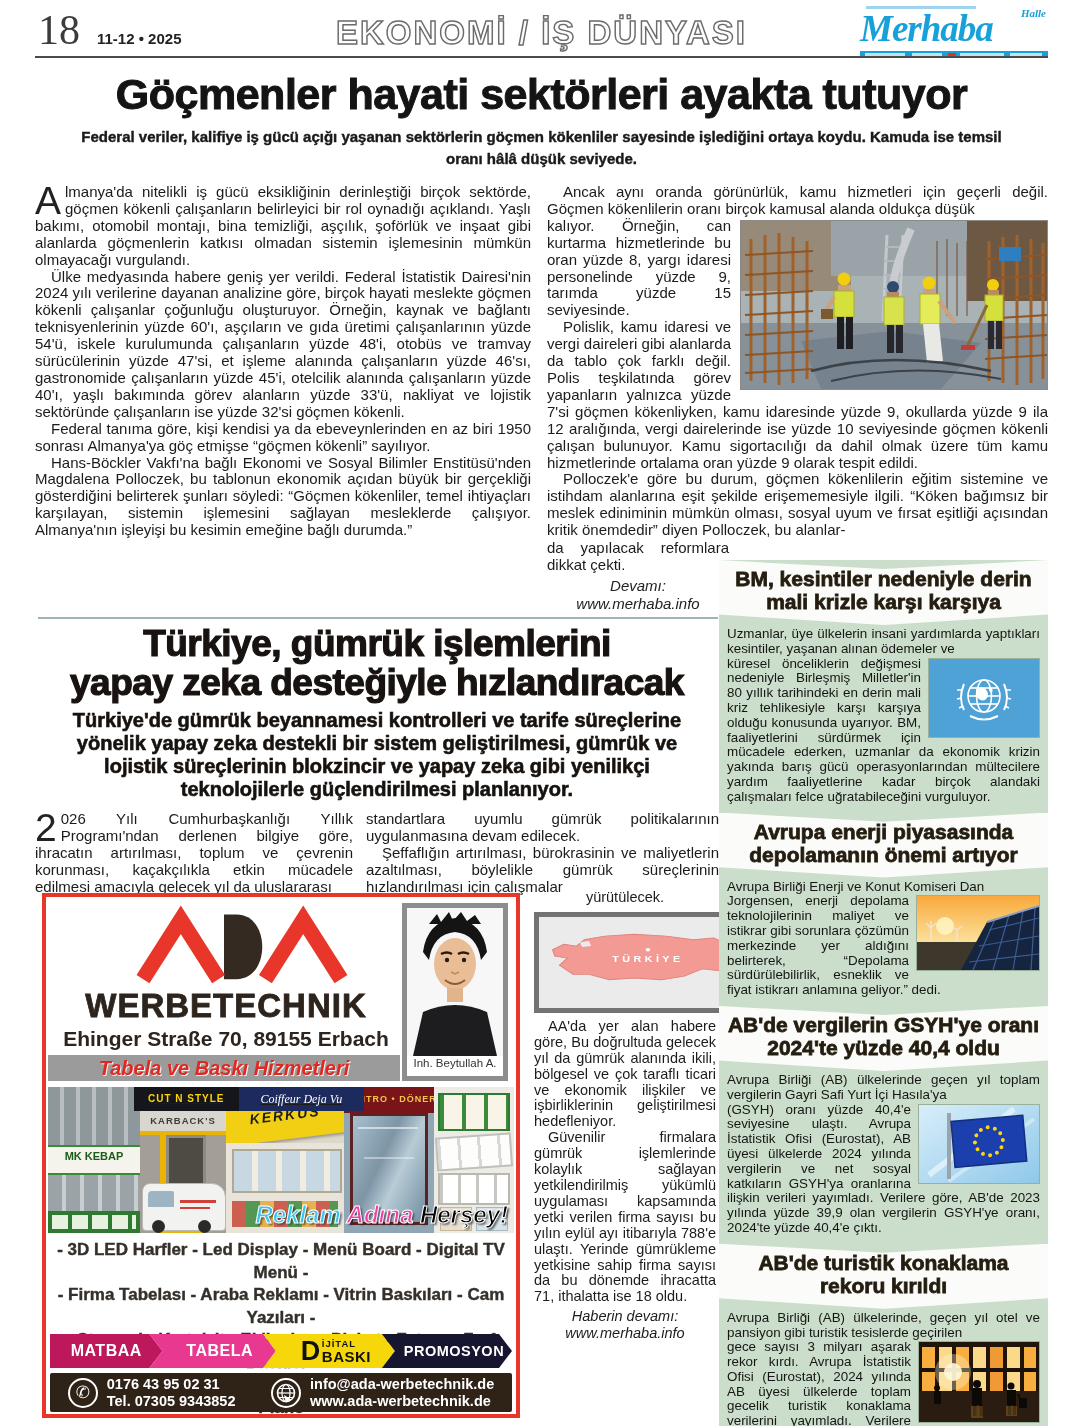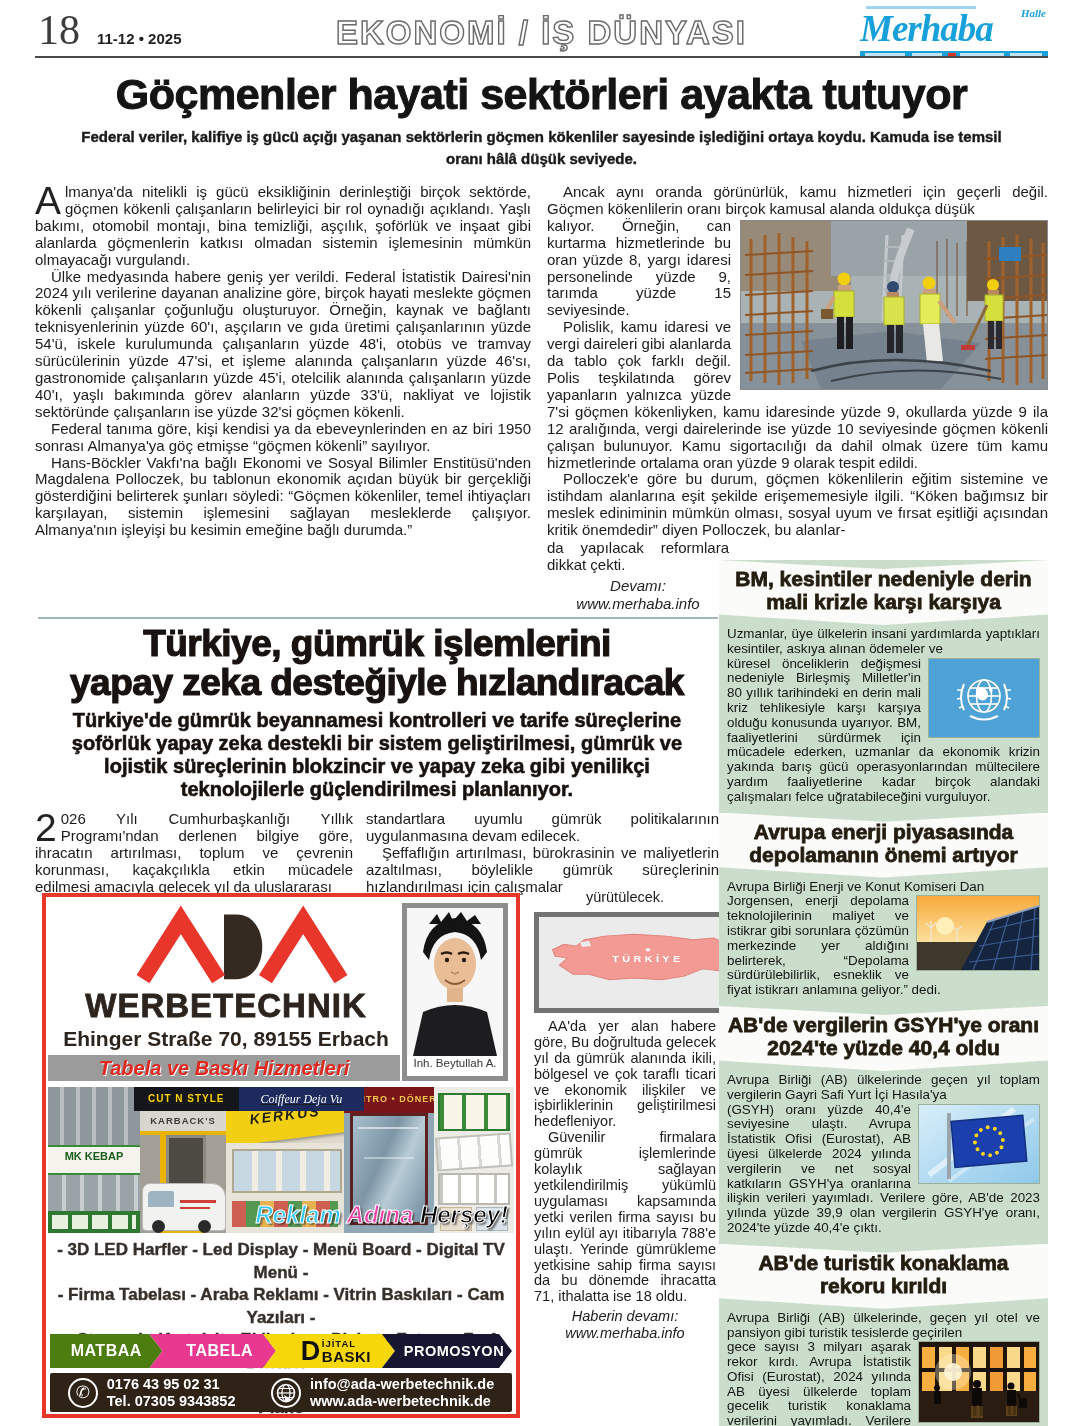--- a/index.html
+++ b/index.html
@@ -95,21 +95,21 @@
   .slogan span{-webkit-text-stroke:1px #fff;text-shadow:2px 2px 2px rgba(40,40,40,.65);}
   .slogan .w1{color:#35c5f2;}
   .slogan .w2{color:#ef3fa8;}
   .slogan .w3{color:#000000;}
   .services{position:absolute;left:0;top:342px;width:470px;text-align:center;font-size:17px;font-weight:bold;
       color:#35302b;line-height:22.5px;-webkit-text-stroke:0.4px #35302b;}
   .cat-row{position:absolute;left:4px;top:437px;width:462px;height:34px;display:flex;}
   .cat{height:34px;display:flex;align-items:center;justify-content:center;color:#fff;font-weight:bold;
       font-size:16px;letter-spacing:0.5px;}
   .cat.notch{margin-left:-13px;padding-left:14px;}
-  .cat-matbaa{width:122px;background:#4d7c0f;clip-path:polygon(0 0,calc(100% - 13px) 0,100% 50%,calc(100% - 13px) 100%,0 100%);}
+  .cat-matbaa{width:122px;background:#be185d;clip-path:polygon(0 0,calc(100% - 13px) 0,100% 50%,calc(100% - 13px) 100%,0 100%);}
   .cat-tabela{width:122px;background:#e8388f;clip-path:polygon(0 0,calc(100% - 13px) 0,100% 50%,calc(100% - 13px) 100%,0 100%,13px 50%);}
   .cat-dijital{width:128px;background:#f6d70a;color:#111;clip-path:polygon(0 0,calc(100% - 13px) 0,100% 50%,calc(100% - 13px) 100%,0 100%,13px 50%);}
   .cat-promo{width:126px;background:#161630;font-size:14.5px;clip-path:polygon(0 0,calc(100% - 13px) 0,100% 50%,calc(100% - 13px) 100%,0 100%,13px 50%);}
   .cat::first-letter{font-size:21px;}
   .dij-d{font-size:27px;font-weight:bold;line-height:27px;}
   .dij-stack{display:flex;flex-direction:column;align-items:flex-start;line-height:11px;margin-left:1px;}
   .dij-top{font-size:9.5px;letter-spacing:1px;}
   .dij-bottom{font-size:15px;line-height:15px;}
   .contact{position:absolute;left:4px;top:476px;width:462px;height:39px;background:#2f2318;border-radius:2px;
       display:flex;align-items:center;justify-content:space-around;color:#fff;}
@@ -265,21 +265,21 @@
     </div>
   </div>
 
   <div class="rule-light"></div>
 
   <div class="article2">
     <h1 class="a2-headline">
       <span>Türkiye, gümrük işlemlerini</span><br>
       <span>yapay zeka desteğiyle hızlandıracak</span>
     </h1>
-    <div class="a2-subtitle">Türkiye'de gümrük beyannamesi kontrolleri ve tarife süreçlerine şoförlük yapay zeka destekli bir sistem geliştirilmesi, gümrük ve lojistik süreçlerinin blokzincir ve yapay zeka gibi yenilikçi teknolojilerle güçlendirilmesi planlanıyor.</div>
+    <div class="a2-subtitle">Türkiye'de gümrük beyannamesi kontrolleri ve tarife süreçlerine yönelik yapay zeka destekli bir sistem geliştirilmesi, gümrük ve lojistik süreçlerinin blokzincir ve yapay zeka gibi yenilikçi teknolojilerle güçlendirilmesi planlanıyor.</div>
     <div class="a2-cols">
       <div class="a2-col1 body-text justify">
         <p><span class="dropcap">2</span><span>026 Yılı Cumhurbaşkanlığı Yıllık Programı'ndan derlenen bilgiye göre, ihracatın artırılması, toplum ve çevrenin korunması, kaçakçılıkla etkin mücadele edilmesi amacıyla gelecek yıl da uluslararası</span></p>
       </div>
       <div class="a2-col2 body-text justify">
         <p>standartlara uyumlu gümrük politikalarının uygulanmasına devam edilecek.</p>
         <p class="ind">Şeffaflığın artırılması, bürokrasinin ve maliyetlerin azaltılması, böylelikle gümrük süreçlerinin hızlandırılması için çalışmalar</p>
       </div>
     </div>
   </div>
@@ -441,21 +441,21 @@
     </div>
   </div>
 
   <div class="sidebar">
 
     <div class="sb-item">
       <div class="sb-ribbon">
           <h3 class="sb-title">BM, kesintiler nedeniyle derin mali krizle karşı karşıya</h3>
         </div>
       <div class="sb-body justify">
-        <p>Uzmanlar, üye ülkelerin insani yardımlarda yaptıkları kesintiler, askıya alınan ödemeler ve</p>
+        <p>Uzmanlar, üye ülkelerin insani yardımlarda yaptıkları kesintiler, yaşanan alınan ödemeler ve</p>
         <div>
           <div class="sb-img" style="width:112px;height:80px;">
             <svg width="110" height="78" viewBox="0 0 110 78">
               <rect width="110" height="78" fill="#4fa2d6"></rect>
               <g transform="translate(55,37)" stroke="#fff" fill="none" stroke-width="1.6">
                 <circle r="16"></circle>
                 <ellipse rx="7.5" ry="16"></ellipse>
                 <line x1="-16" y1="0" x2="16" y2="0"></line>
                 <line x1="-13.5" y1="-8" x2="13.5" y2="-8"></line>
                 <line x1="-13.5" y1="8" x2="13.5" y2="8"></line>

